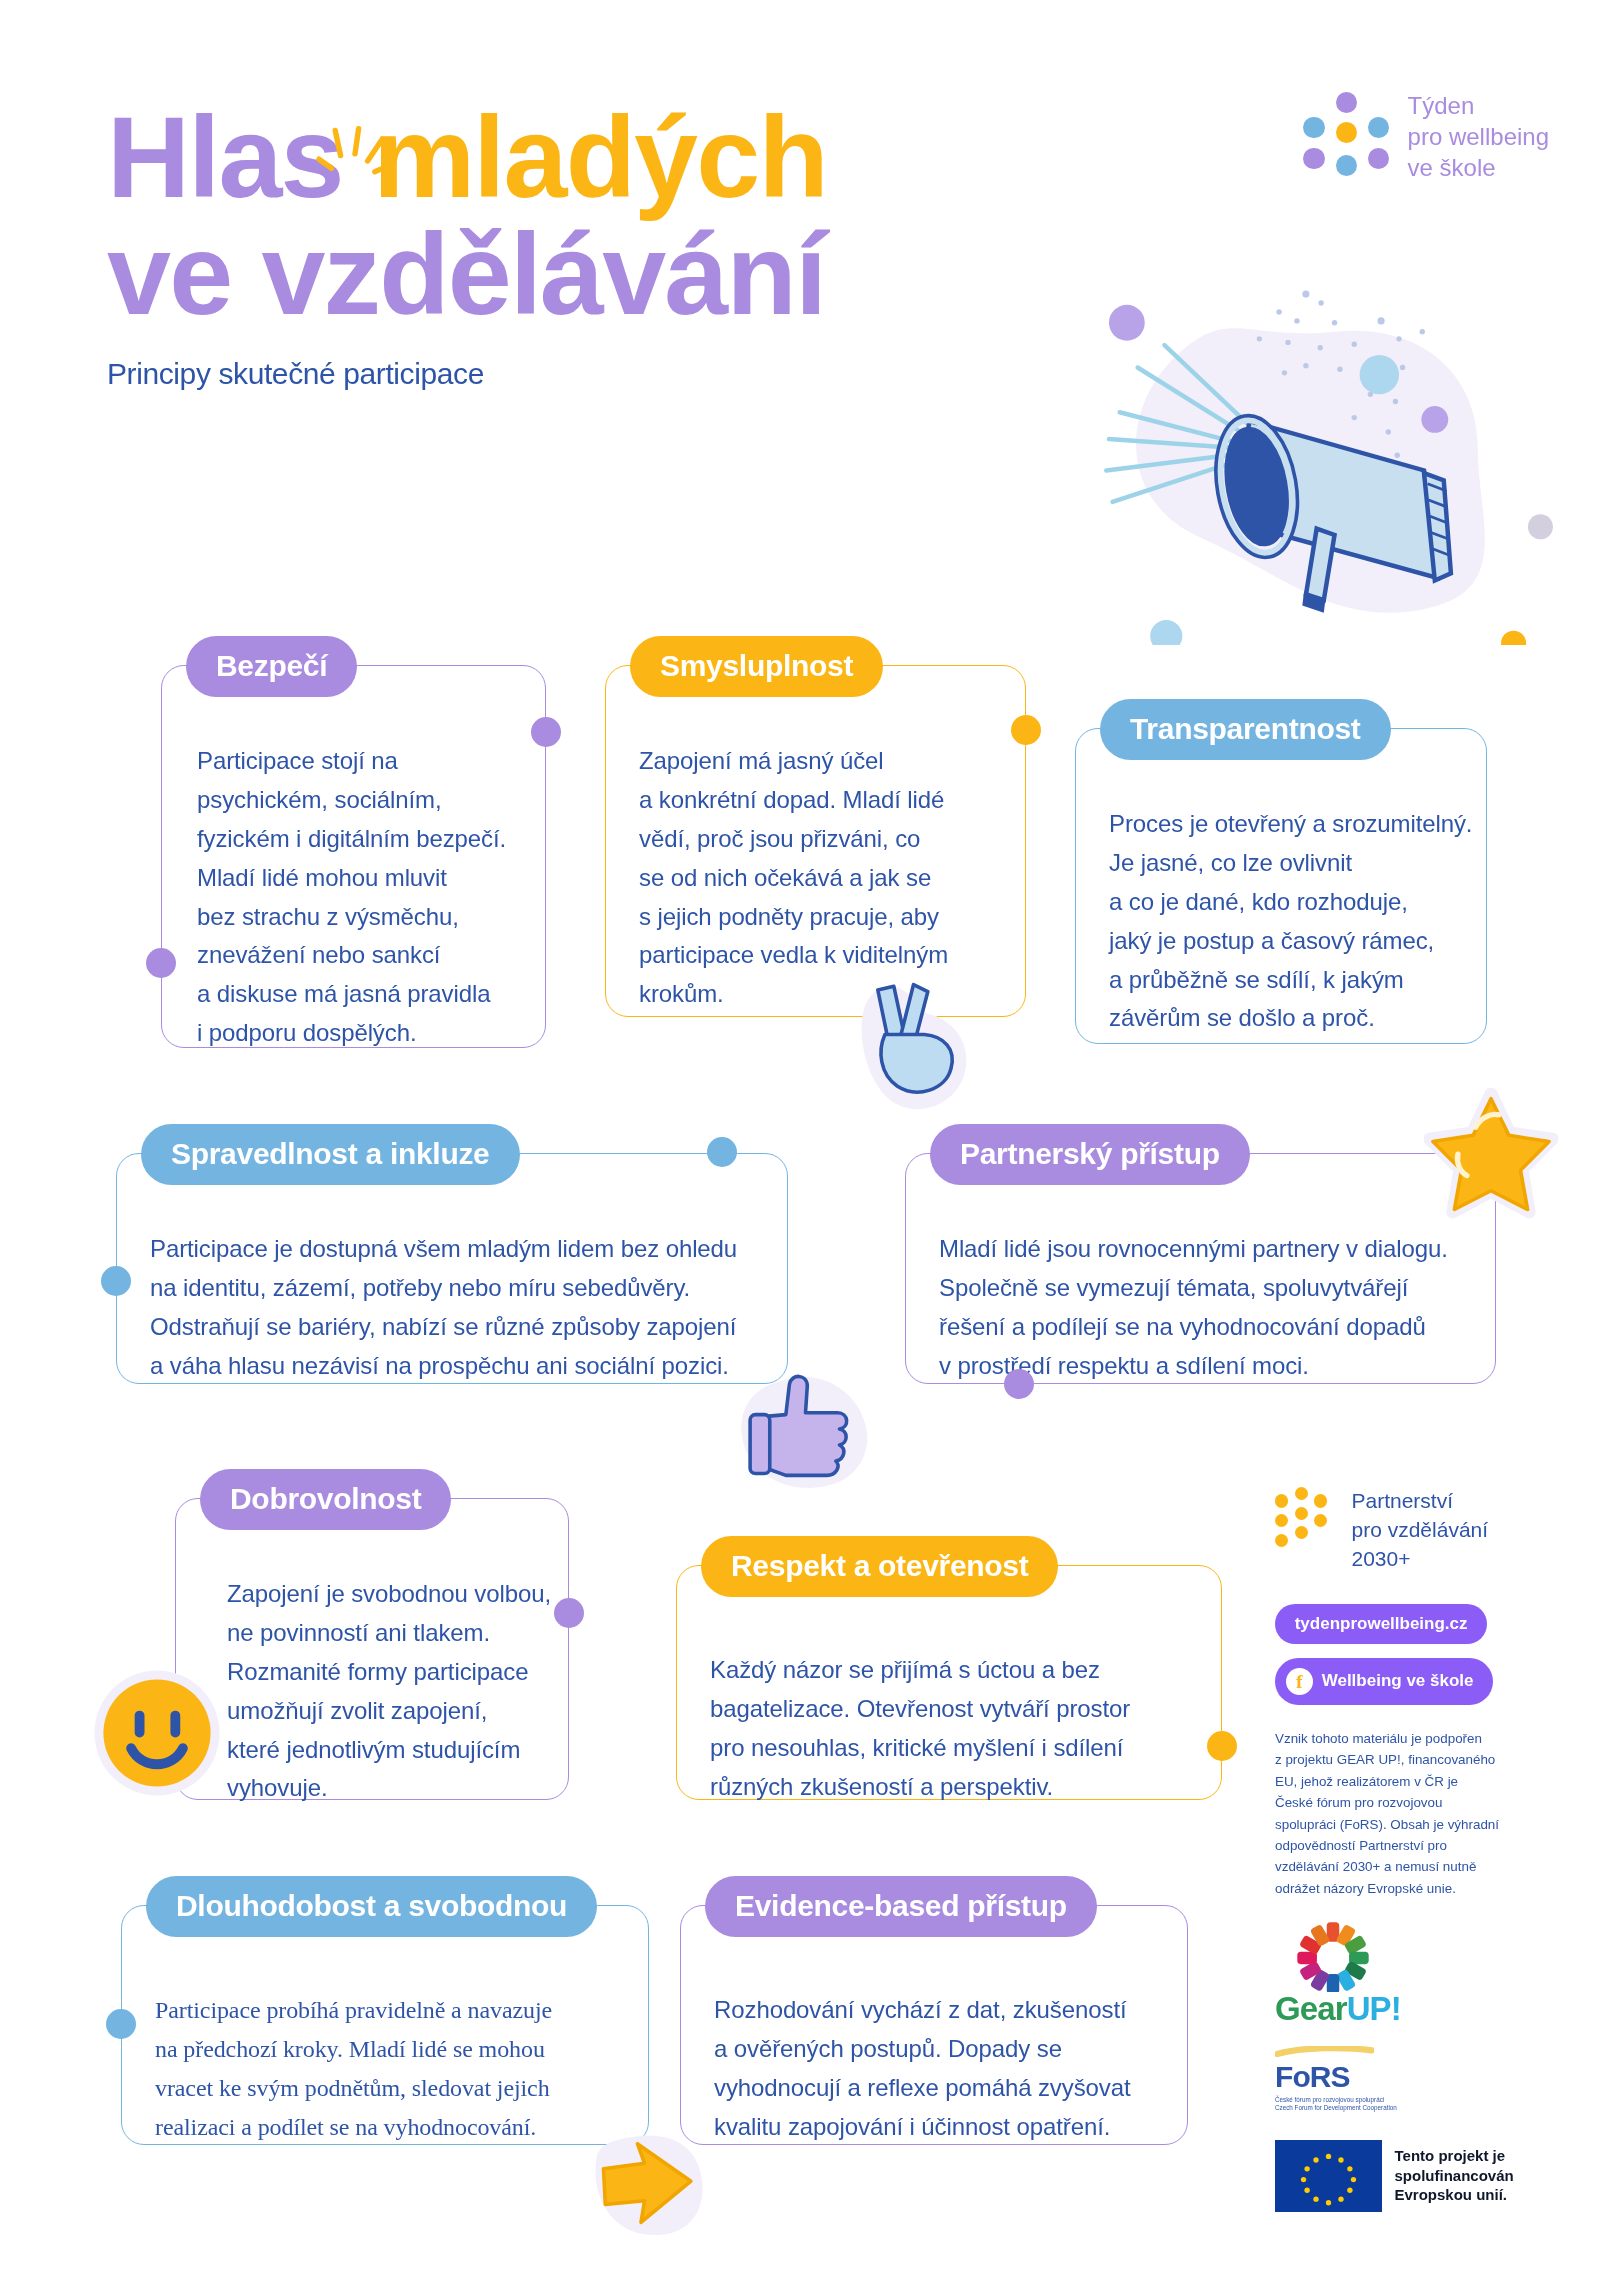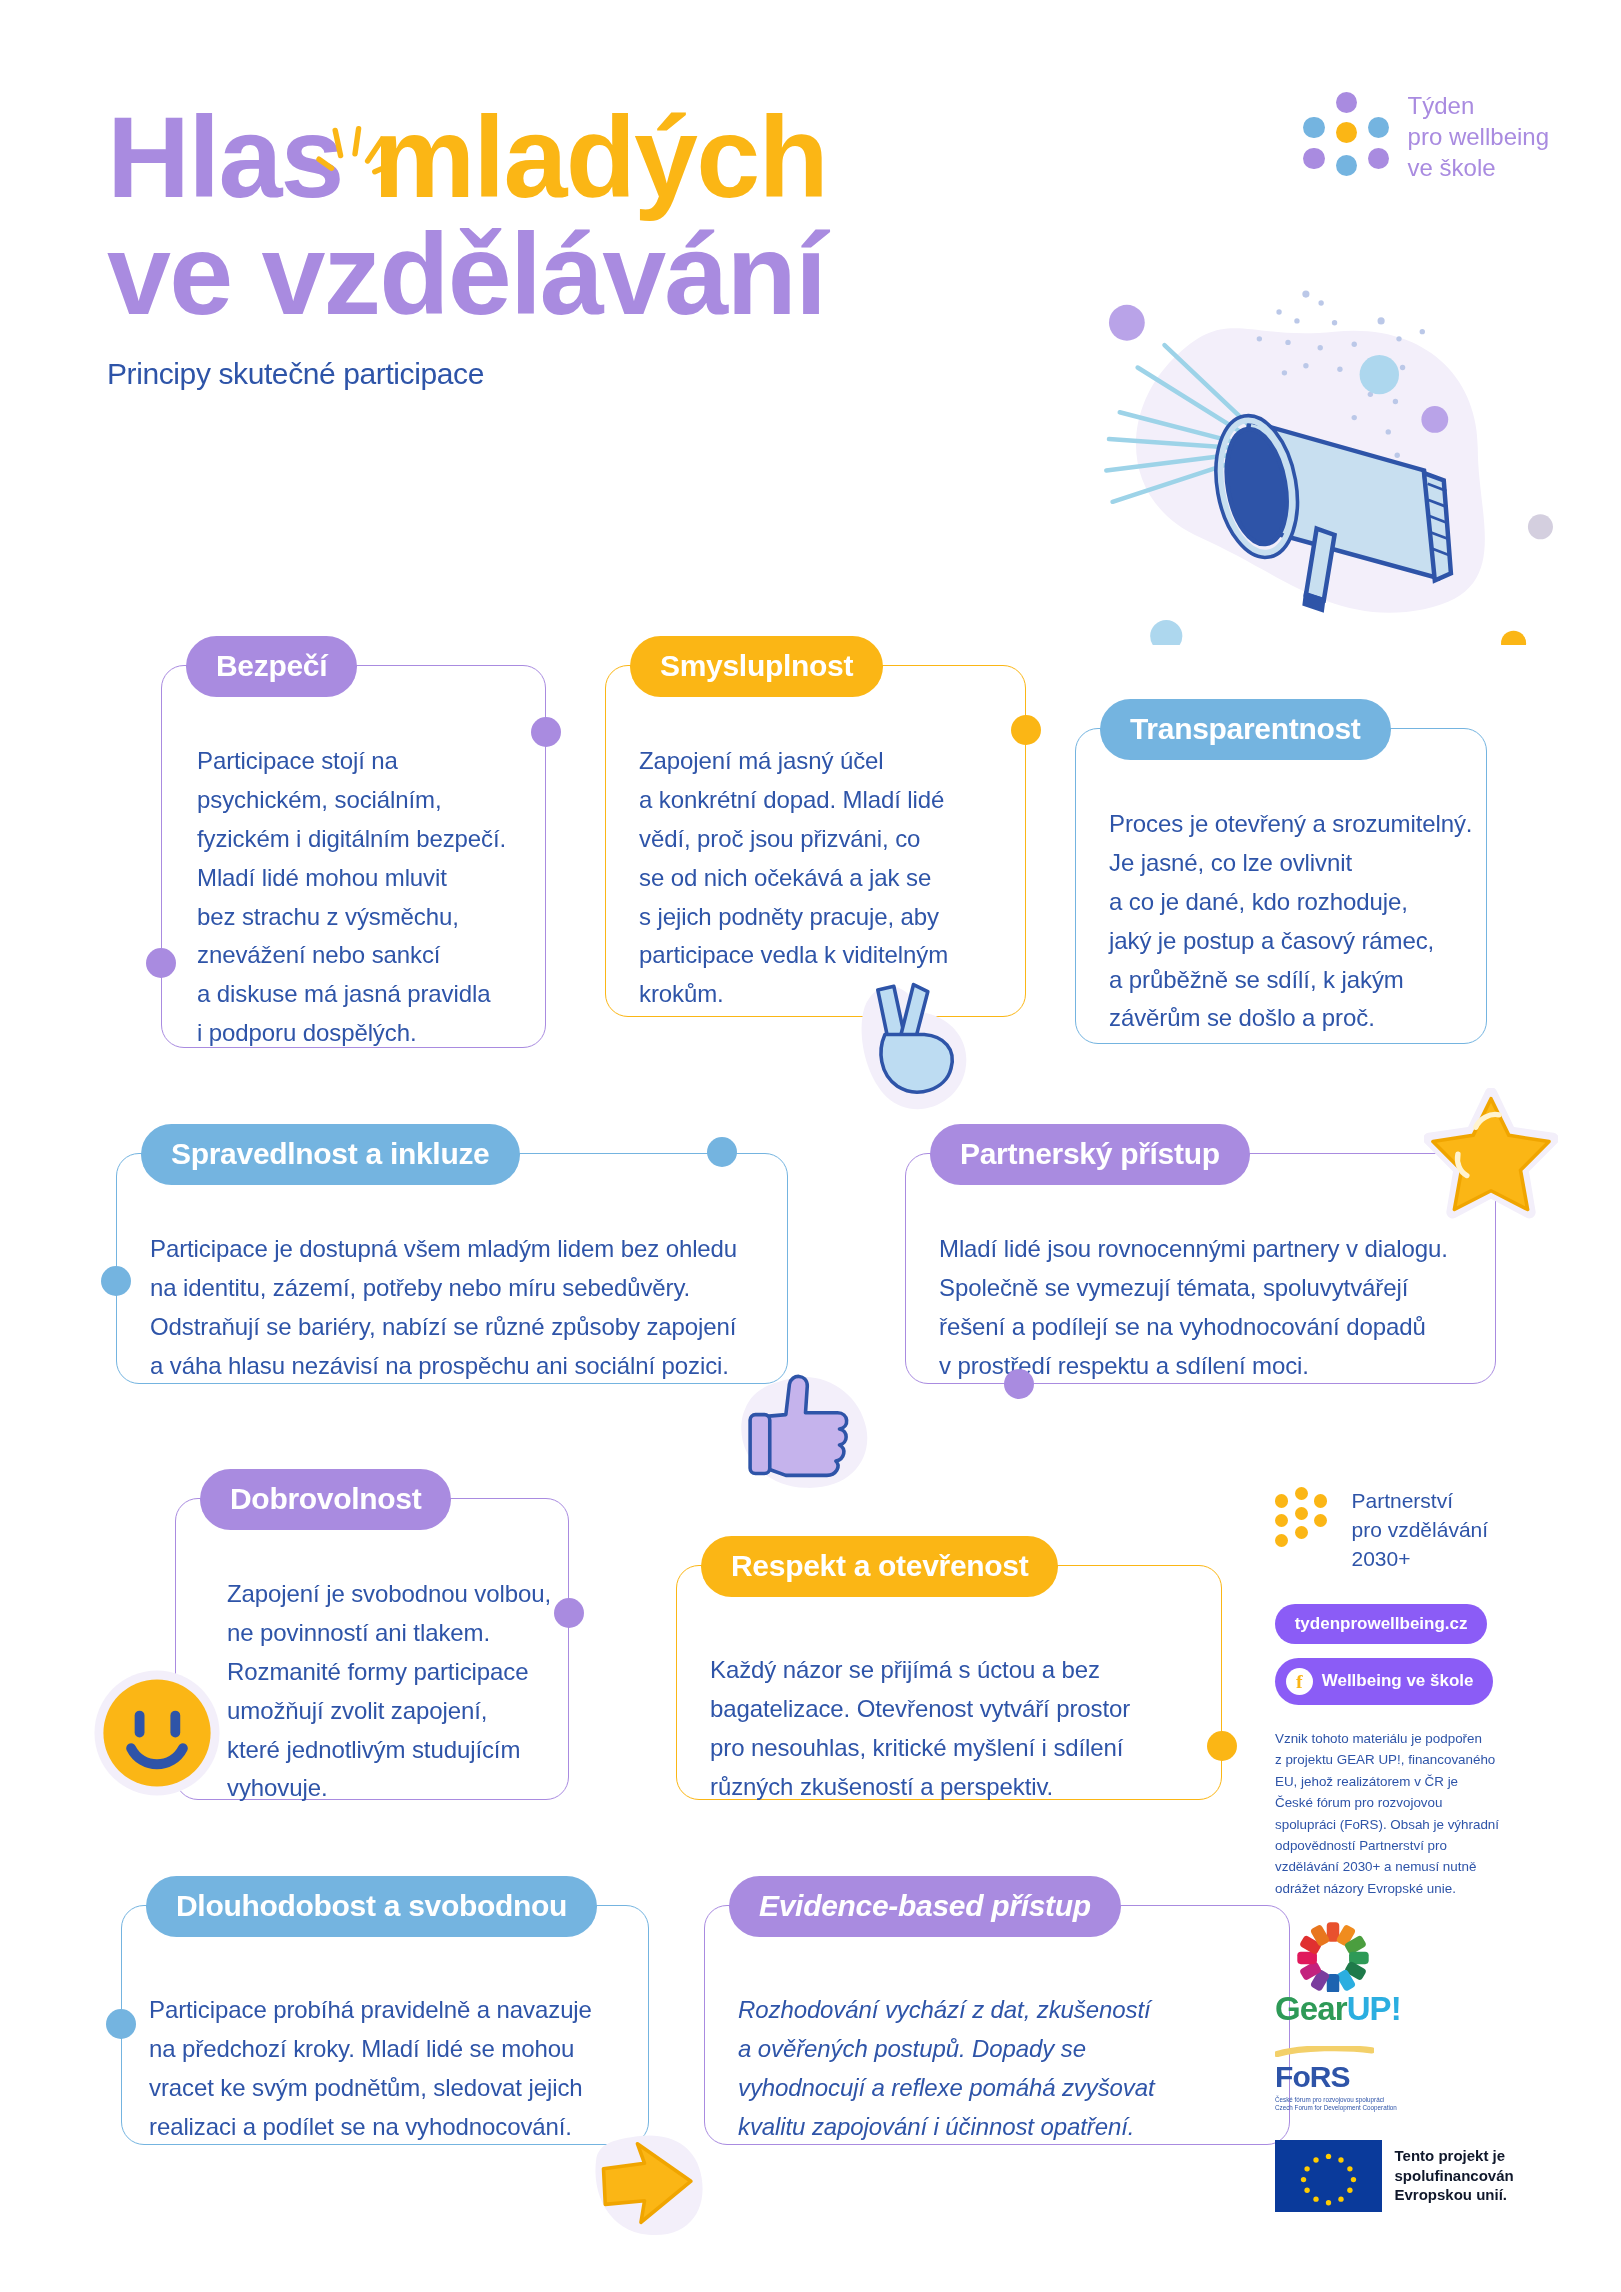--- a/index.html
+++ b/index.html
@@ -301,33 +301,33 @@
     <div class="body" style="left:34px; top:115px; right:12.5px;">Každý názor se přijímá s úctou a bez
 bagatelizace. Otevřenost vytváří prostor
 pro nesouhlas, kritické myšlení i sdílení
 různých zkušeností a perspektiv.</div>
     <div class="dot" style="right:-15px; top:195px;"></div>
   </div>
 
   <div class="card c-blue" style="left:121px; top:1876px; width:528px; height:269px;">
     <div class="frame"></div>
     <div class="pill">Dlouhodobost a svobodnou</div>
-    <div class="body" style="left:28px; top:115px; right:10.7px;">Participace probíhá pravidelně a navazuje
+    <div class="body" style="left:34px; top:115px; right:10.7px;font-family:Liberation Serif, serif;">Participace probíhá pravidelně a navazuje
 na předchozí kroky. Mladí lidé se mohou
 vracet ke svým podnětům, sledovat jejich
 realizaci a podílet se na vyhodnocování.</div>
     <div class="dot" style="left:-15px; top:133px;"></div>
   </div>
 
   <svg class="deco" style="left:591px; top:2131px; width:116px; height:112px;" viewBox="0 0 130 125">
     <path d="M6 30 C0 70 20 112 64 116 C110 120 130 88 124 52 C118 14 86 0 50 6 C24 10 10 14 6 30 Z" fill="#F3EFFA"></path>
     <path d="M14 42 L60 36 L52 14 L112 56 L56 102 L60 78 L16 82 Z" fill="#FBB615" stroke="#F0A500" stroke-width="4" stroke-linejoin="round"></path>
   </svg>
 
-  <div class="card c-purple" style="left:704px; top:1876px; width:586px; height:269px;font-style:italic;">
+  <div class="card c-purple" style="left:680px; top:1876px; width:508px; height:269px;">
     <div class="frame"></div>
     <div class="pill">Evidence-based přístup</div>
     <div class="body" style="left:34px; top:115px; right:10.7px;">Rozhodování vychází z dat, zkušeností
 a ověřených postupů. Dopady se
 vyhodnocují a reflexe pomáhá zvyšovat
 kvalitu zapojování i účinnost opatření.</div>
   </div>
 
   <div class="side">
 

